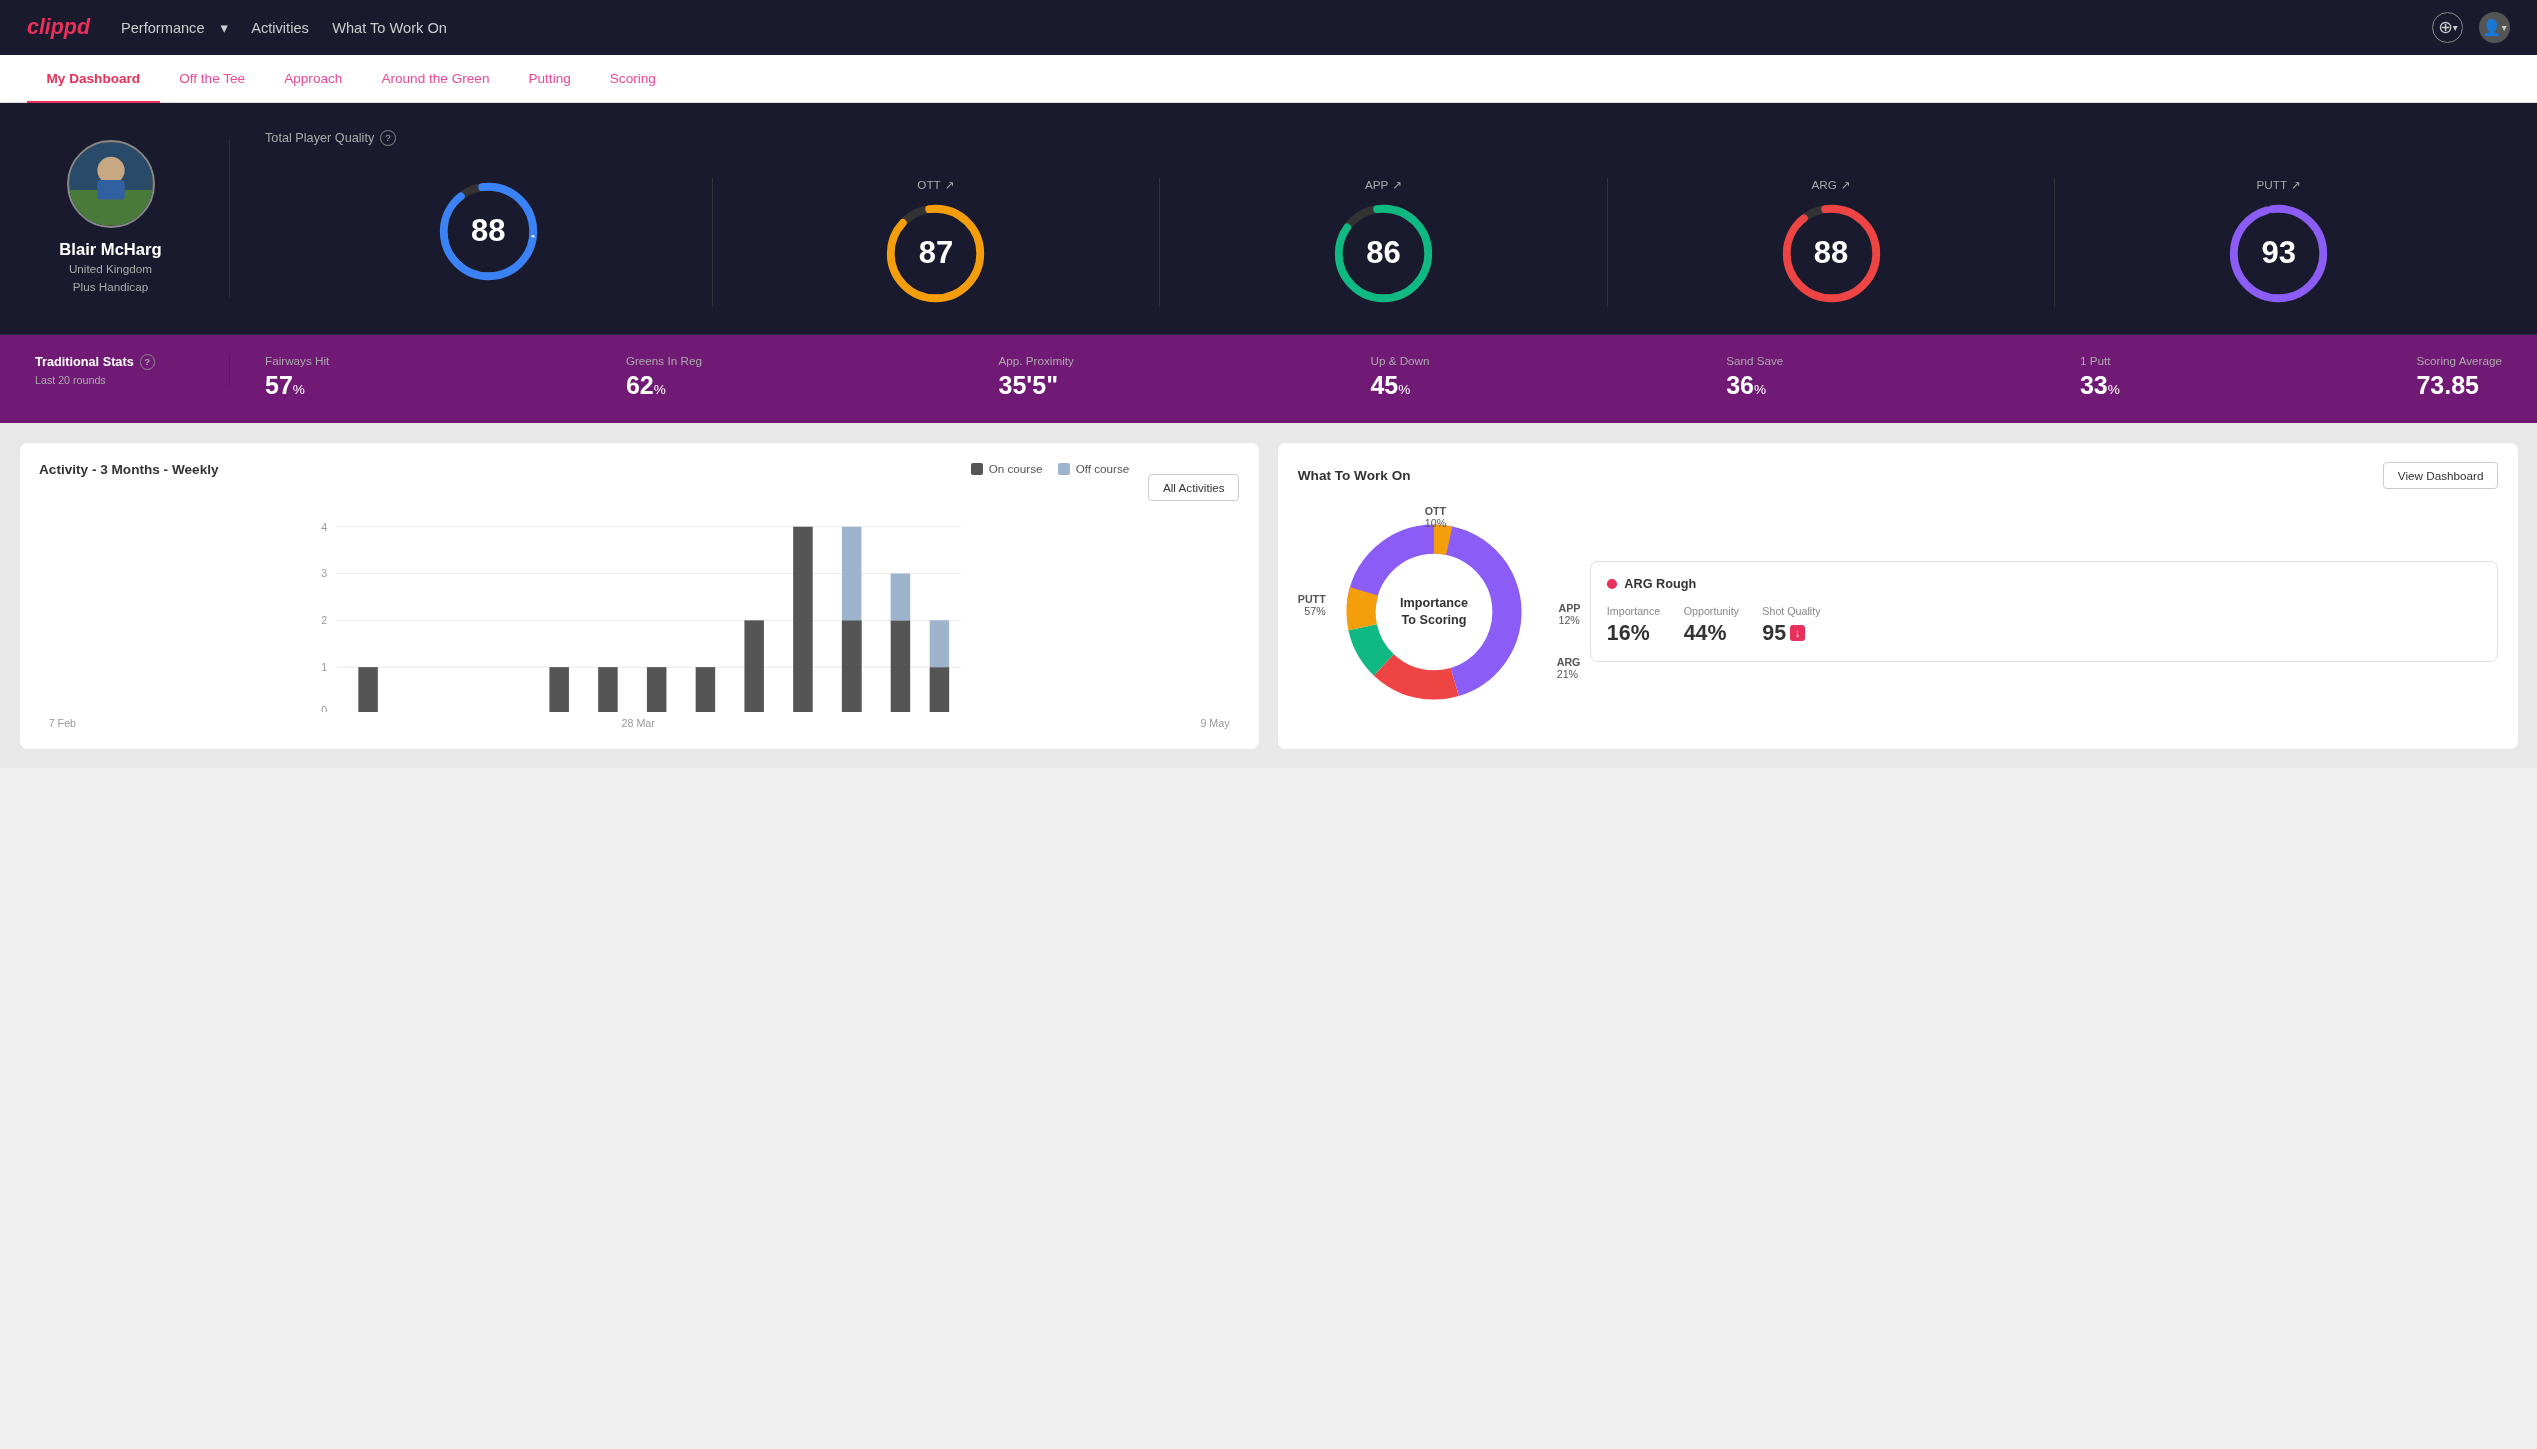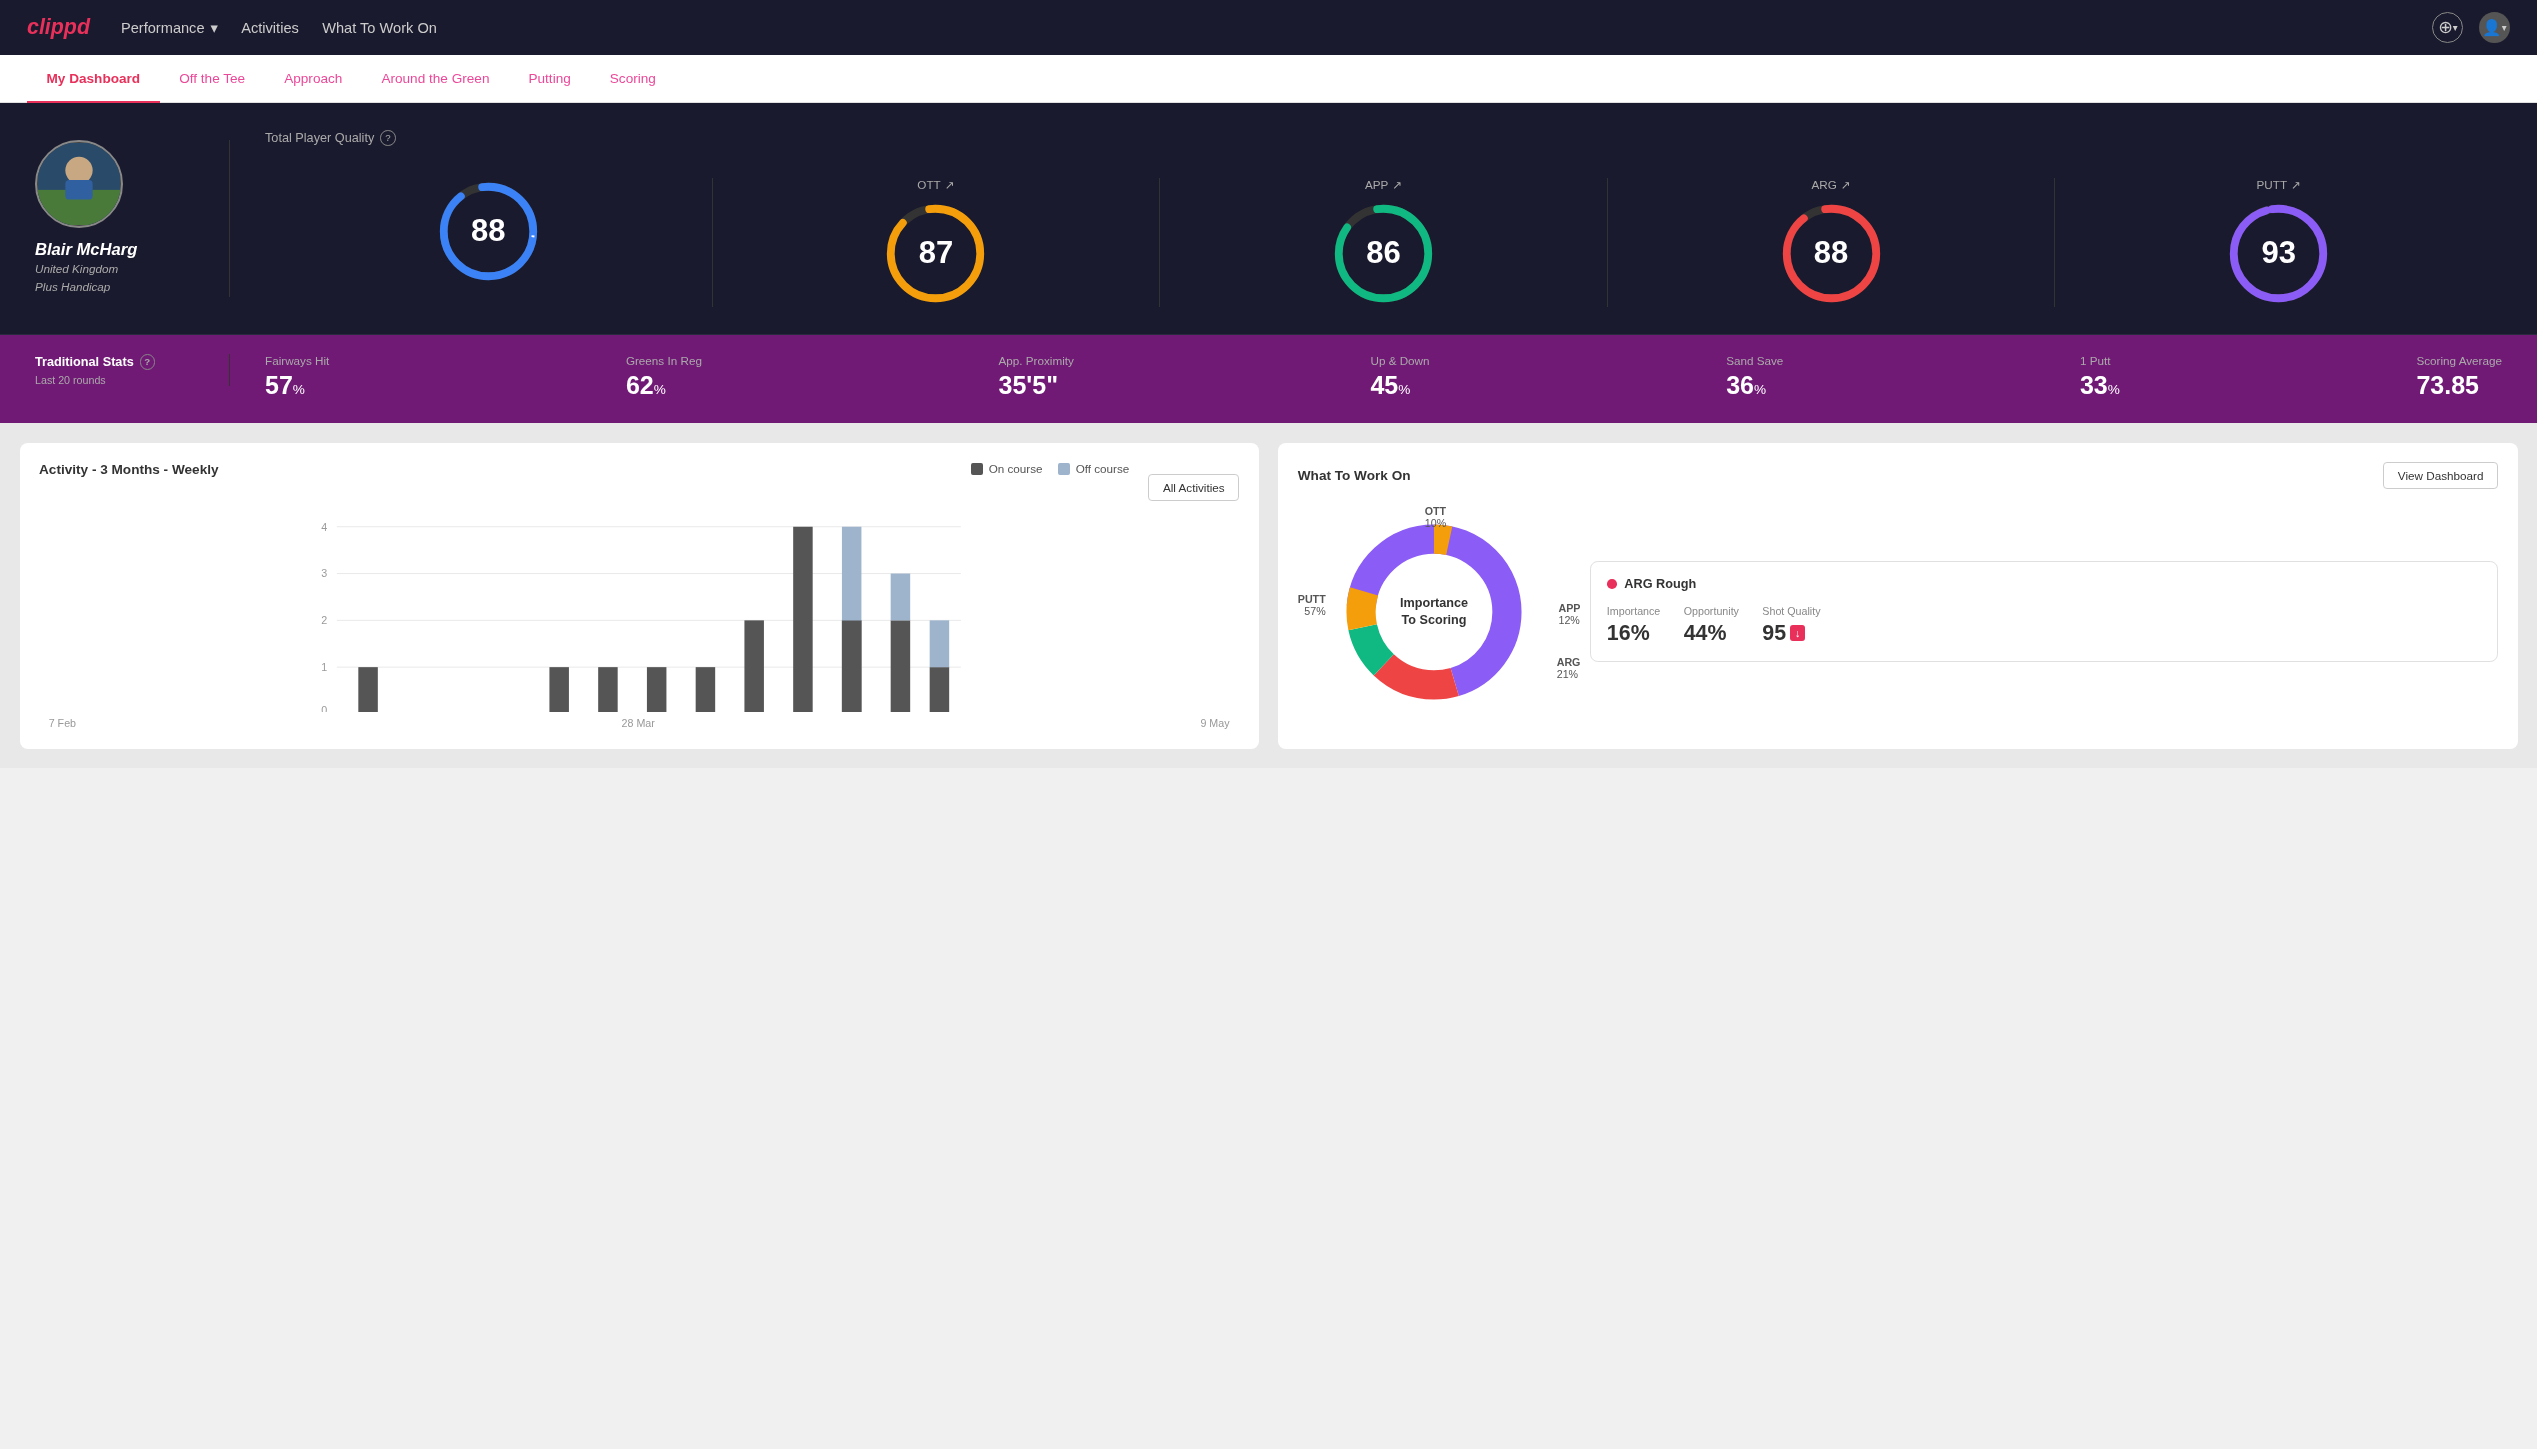--- a/index.html
+++ b/index.html
@@ -20,21 +20,21 @@
       font-size: 21.4px;
       font-style: italic;
     }
     .nav-links { display: flex; gap: 23.4px; align-items: center; flex: 1; }
     .nav-link {
       color: #ccc;
       font-size: 14.6px;
       cursor: pointer;
       display: flex;
       align-items: center;
-      gap: 6px;
+      gap: 16px;
     }
     .nav-actions { display: flex; align-items: center; gap: 15.6px; }
     .nav-icon-btn {
       width: 31px; height: 31px;
       border: 1.9px solid #888;
       border-radius: 50%;
       display: flex; align-items: center; justify-content: center;
       cursor: pointer;
       color: #ccc;
       font-size: 17.5px;
@@ -77,25 +77,24 @@
       padding: 27px 35px;
     }
     .hero-inner {
       display: flex;
       align-items: center;
       gap: 0;
     }
     .player-info {
       display: flex;
       flex-direction: column;
-      align-items: flex-start;
+      align-items: center;
       min-width: 195px;
       padding-right: 43px;
       border-right: 1px solid #333;
-      font-style: italic;
     }
     .player-avatar {
       width: 88px; height: 88px;
       border-radius: 50%;
       border: 2.9px solid #888;
       background: #444;
       overflow: hidden;
       display: flex; align-items: center; justify-content: center;
       font-size: 31px;
       margin-bottom: 11.7px;

